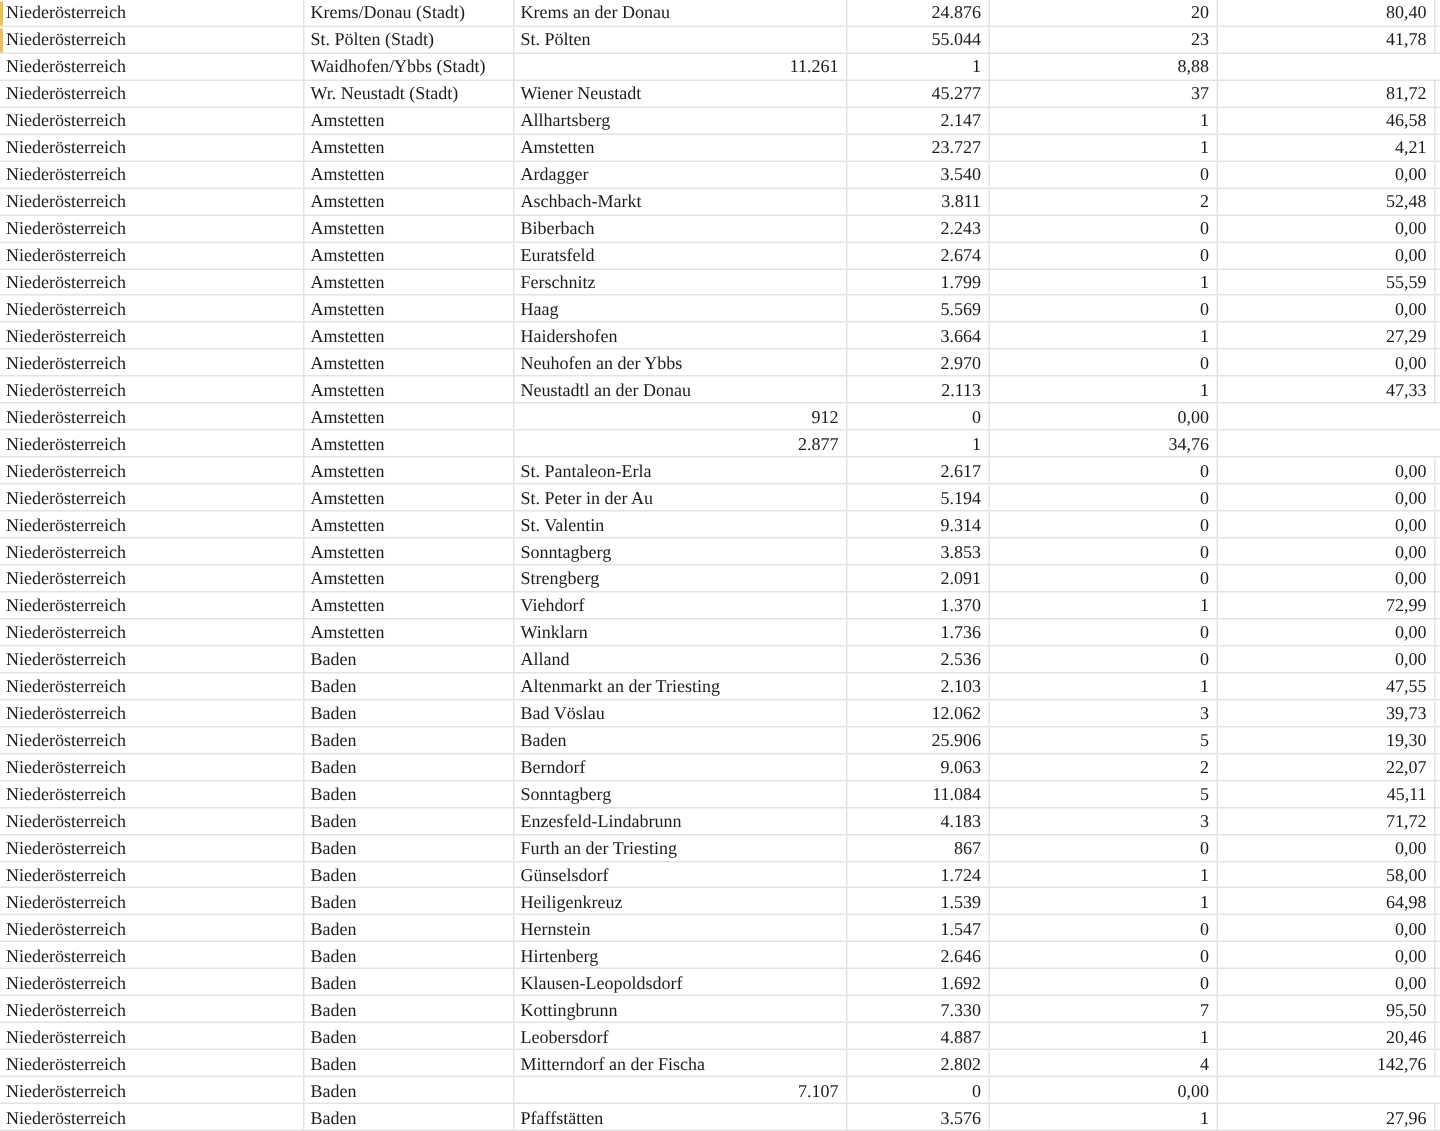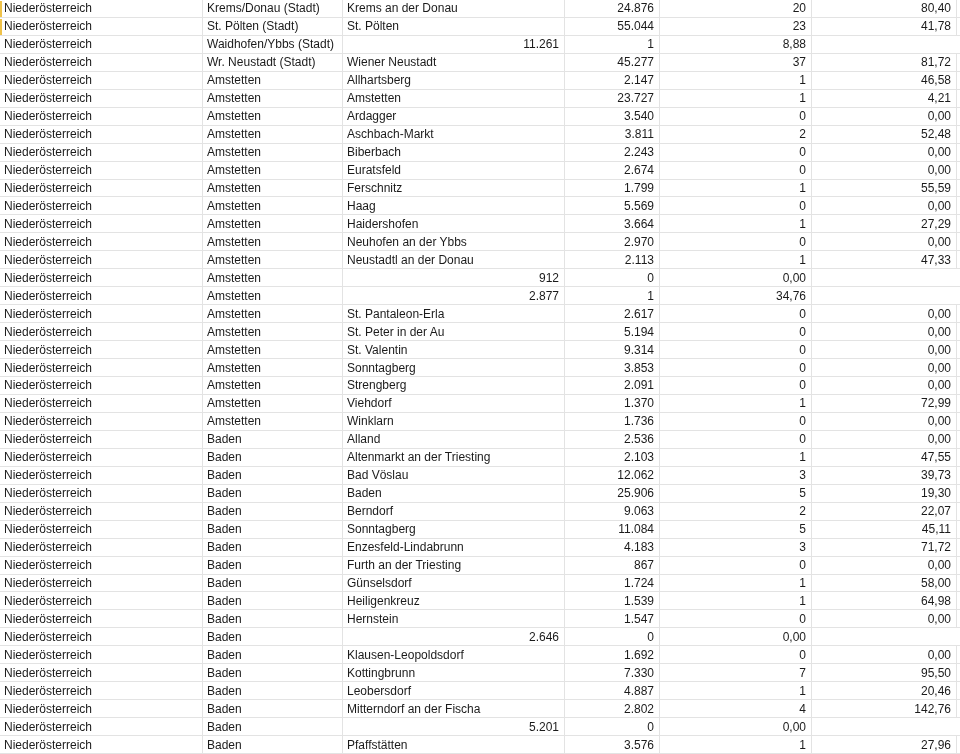--- a/index.html
+++ b/index.html
@@ -12,20 +12,21 @@
     font-family: "Liberation Sans", "DejaVu Sans", sans-serif;
   }
   #sheet {
     position: relative;
     width: 960px;
     height: 754px;
     display: flex;
     flex-direction: column;
     color: #1b1b1b;
     font-size: 12px;
+    font-family: Liberation Serif, serif;
   }
   .row {
     flex: 1 1 0;
     display: grid;
     grid-template-columns: 203px 140px 222px 95px 152px 145px 1fr;
     border-bottom: 1px solid #e3e3e3;
     box-sizing: border-box;
     min-height: 0;
   }
   .cell {
@@ -367,20 +368,21 @@
       <div class="cell">Baden</div>
       <div class="cell">Hernstein</div>
       <div class="cell num">1.547</div>
       <div class="cell num">0</div>
       <div class="cell num">0,00</div>
       <div class="cell filler"></div>
     </div>
     <div class="row">
       <div class="cell">Niederösterreich</div>
       <div class="cell">Baden</div>
+      <div class="cell">Hirtenberg</div>
       <div class="cell num">2.646</div>
       <div class="cell num">0</div>
       <div class="cell num">0,00</div>
       <div class="cell filler"></div>
     </div>
     <div class="row">
       <div class="cell">Niederösterreich</div>
       <div class="cell">Baden</div>
       <div class="cell">Klausen-Leopoldsdorf</div>
       <div class="cell num">1.692</div>
@@ -411,21 +413,21 @@
       <div class="cell">Baden</div>
       <div class="cell">Mitterndorf an der Fischa</div>
       <div class="cell num">2.802</div>
       <div class="cell num">4</div>
       <div class="cell num">142,76</div>
       <div class="cell filler"></div>
     </div>
     <div class="row">
       <div class="cell">Niederösterreich</div>
       <div class="cell">Baden</div>
-      <div class="cell num">5.201</div>
+      <div class="cell num">7.107</div>
       <div class="cell num">0</div>
       <div class="cell num">0,00</div>
       <div class="cell filler"></div>
     </div>
     <div class="row">
       <div class="cell">Niederösterreich</div>
       <div class="cell">Baden</div>
       <div class="cell">Pfaffstätten</div>
       <div class="cell num">3.576</div>
       <div class="cell num">1</div>

